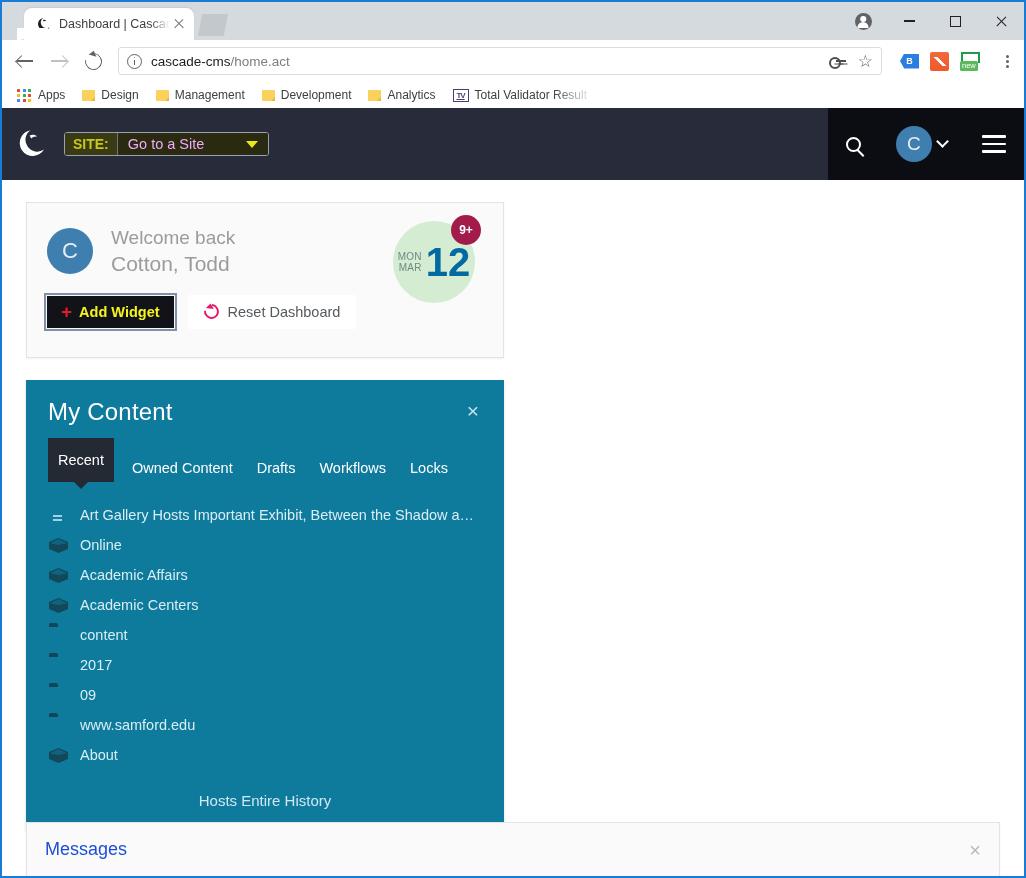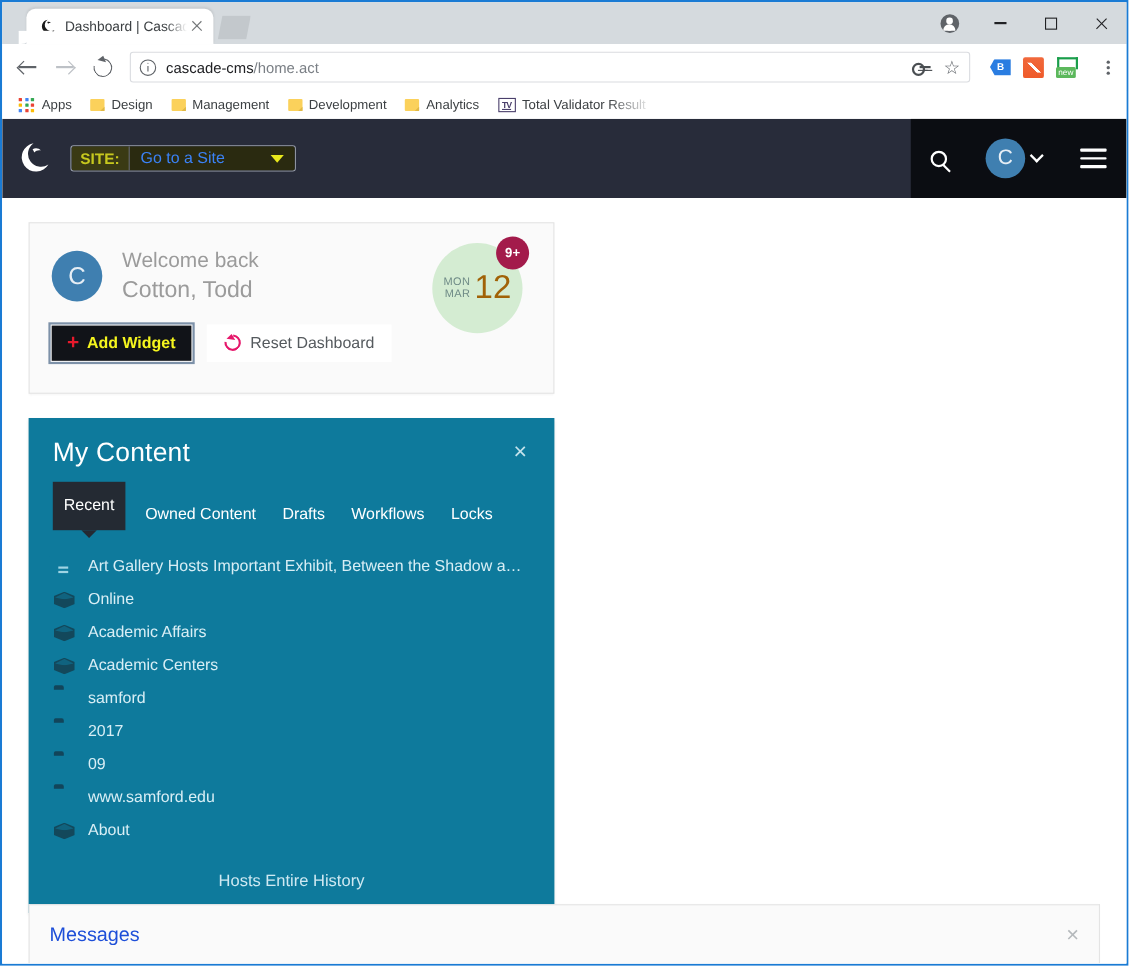--- a/index.html
+++ b/index.html
@@ -244,21 +244,21 @@
     display: flex; align-items: stretch; background: #22262f;
     overflow: hidden;
   }
   .site-label {
     display: flex; align-items: center; padding: 0 8px;
     font-size: 14px; font-weight: bold; color: #c7c81e;
     background: #3a3a14; border-right: 1px solid #6f7383;
   }
   .site-value {
     display: flex; align-items: center; padding: 0 10px;
-    font-size: 14.5px; color: #3b82f6; background: #2a2a10;
+    font-size: 14.5px; color: #f0abfc; background: #2a2a10;
     width: 128px;
   }
   .site-caret {
     display: flex; align-items: center; padding-right: 10px;
     background: #2a2a10;
   }
   .caret-down {
     width: 0; height: 0; border-left: 6px solid transparent;
     border-right: 6px solid transparent; border-top: 7px solid #e8e81c;
   }
@@ -312,21 +312,21 @@
   .welcome-line1 { font-size: 19px; color: #9b9b9b; line-height: 1.35; }
   .welcome-line2 { font-size: 21px; color: #9b9b9b; line-height: 1.25; }
   .date-bubble {
     position: absolute; right: 28px; top: 18px;
     width: 82px; height: 82px; border-radius: 50%; background: #d4ecd2;
     display: flex; align-items: center; justify-content: center;
   }
   .date-inner { display: flex; align-items: center; gap: 4px; }
   .date-dow { font-size: 10px; color: #6e8a86; line-height: 1.15;
     text-align: right; letter-spacing: .3px; }
-  .date-num { font-size: 30px; color: #a16207; font-weight: 400;
+  .date-num { font-size: 40px; color: #0369a1; font-weight: 700;
     line-height: 1; }
   .date-badge {
     position: absolute; right: -6px; top: -6px;
     width: 30px; height: 30px; border-radius: 50%; background: #a31b4b;
     color: #fff; font-size: 12px; font-weight: bold;
     display: flex; align-items: center; justify-content: center;
   }
   .welcome-actions { display: flex; align-items: center;
     margin-top: 18px; gap: 0; }
   .add-widget-btn {
@@ -638,21 +638,21 @@
           <div class="mc-item">
             <span class="ico"><span class="ico-cube"><i></i></span></span>
             <span class="label">Academic Affairs</span>
           </div>
           <div class="mc-item">
             <span class="ico"><span class="ico-cube"><i></i></span></span>
             <span class="label">Academic Centers</span>
           </div>
           <div class="mc-item">
             <span class="ico"><span class="ico-folder"></span></span>
-            <span class="label">samford</span>
+            <span class="label">content</span>
           </div>
           <div class="mc-item">
             <span class="ico"><span class="ico-folder"></span></span>
             <span class="label">2017</span>
           </div>
           <div class="mc-item">
             <span class="ico"><span class="ico-folder"></span></span>
             <span class="label">09</span>
           </div>
           <div class="mc-item">

